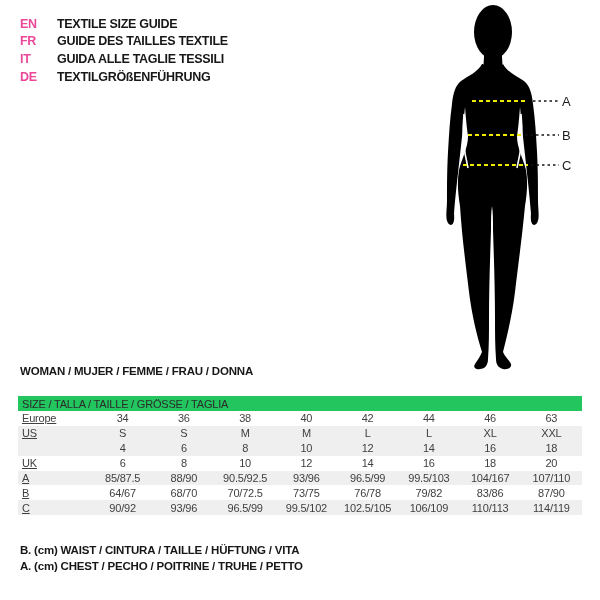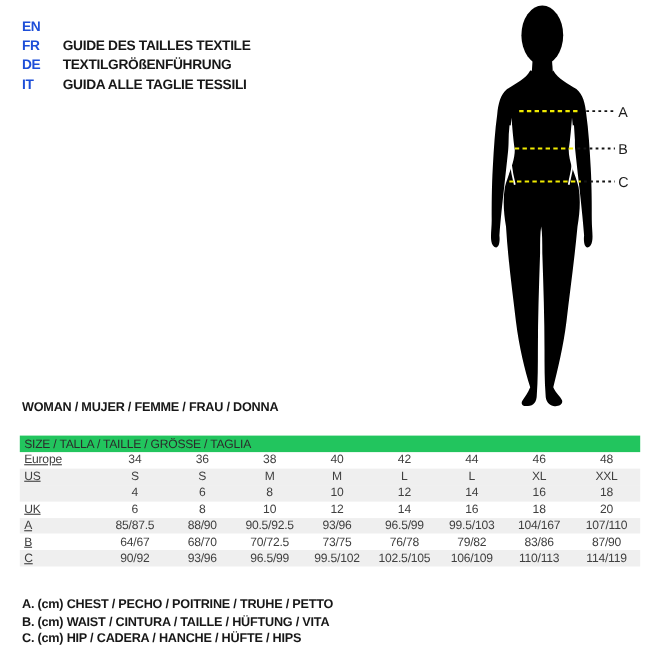--- a/index.html
+++ b/index.html
@@ -3,21 +3,21 @@
 <meta charset="utf-8">
 <style>
   html,body{margin:0;padding:0;background:#fff;}
   #screen{
     position:relative;width:600px;height:600px;background:#ffffff;
     font-family:"Liberation Sans", sans-serif;overflow:hidden;color:#111;
   }
   
   .lang-block{position:absolute;left:20px;top:15px;}
   .lang-row{display:flex;height:17.6px;align-items:center;}
-  .lang-code{width:37px;font-size:12.5px;font-weight:bold;letter-spacing:-0.3px;color:#1d4ed8;}
+  .lang-code{width:37px;font-size:12.5px;font-weight:bold;letter-spacing:-0.3px;color:#ec4899;}
   .lang-label{font-size:12.5px;font-weight:bold;letter-spacing:-0.3px;color:#171717;white-space:nowrap;}
   
   #figure-svg{position:absolute;left:433px;top:2px;width:140px;height:372px;}
   .measure-label{position:absolute;left:562px;font-size:13px;color:#1c1c1c;letter-spacing:0.2px;}
   #measure-label-a{top:94px;}
   #measure-label-b{top:128px;}
   #measure-label-c{top:158px;}
   
   .section-title{position:absolute;left:20px;top:365px;font-size:11.5px;font-weight:bold;letter-spacing:-0.2px;color:#171717;white-space:nowrap;}
   
@@ -32,32 +32,33 @@
   .legend-line{height:15.5px;font-size:11.5px;font-weight:bold;letter-spacing:-0.2px;color:#171717;white-space:nowrap;}
 </style>
 </head>
 <body>
 
 <div id="screen">
 
   <div class="lang-block">
     <div class="lang-row">
       <span class="lang-code">EN</span>
+      <span class="lang-label">TEXTILE SIZE GUIDE</span>
     </div>
     <div class="lang-row">
       <span class="lang-code">FR</span>
       <span class="lang-label">GUIDE DES TAILLES TEXTILE</span>
     </div>
     <div class="lang-row">
+      <span class="lang-code">IT</span>
+      <span class="lang-label">GUIDA ALLE TAGLIE TESSILI</span>
+    </div>
+    <div class="lang-row">
       <span class="lang-code">DE</span>
       <span class="lang-label">TEXTILGRÖßENFÜHRUNG</span>
-    </div>
-    <div class="lang-row">
-      <span class="lang-code">IT</span>
-      <span class="lang-label">GUIDA ALLE TAGLIE TESSILI</span>
     </div>
   </div>
 
   <svg id="figure-svg" viewBox="0 0 140 372" aria-hidden="true">
 
     <ellipse cx="60" cy="30" rx="19" ry="27" fill="#000"></ellipse>
     <path d="M52,40 L68,40 L70,70 L50,70 Z" fill="#000"></path>
 
     <path fill="#000" d="
       M50,62
@@ -123,21 +124,21 @@
 
     <div class="t-row">
       <span class="lbl">Europe</span>
       <span class="val">34</span>
       <span class="val">36</span>
       <span class="val">38</span>
       <span class="val">40</span>
       <span class="val">42</span>
       <span class="val">44</span>
       <span class="val">46</span>
-      <span class="val">48</span>
+      <span class="val">63</span>
     </div>
 
     <div class="t-row striped">
       <span class="lbl">US</span>
       <span class="val">S</span>
       <span class="val">S</span>
       <span class="val">M</span>
       <span class="val">M</span>
       <span class="val">L</span>
       <span class="val">L</span>
@@ -200,18 +201,17 @@
       <span class="val">96.5/99</span>
       <span class="val">99.5/102</span>
       <span class="val">102.5/105</span>
       <span class="val">106/109</span>
       <span class="val">110/113</span>
       <span class="val">114/119</span>
     </div>
   </div>
 
   <div class="legend">
+    <div class="legend-line">B. (cm) WAIST / CINTURA / TAILLE / HÜFTUNG / VITA</div>
     <div class="legend-line">A. (cm) CHEST / PECHO / POITRINE / TRUHE / PETTO</div>
-    <div class="legend-line">B. (cm) WAIST / CINTURA / TAILLE / HÜFTUNG / VITA</div>
-    <div class="legend-line">C. (cm) HIP / CADERA / HANCHE / HÜFTE / HIPS</div>
   </div>
 
 </div>
 
 </body></html>

